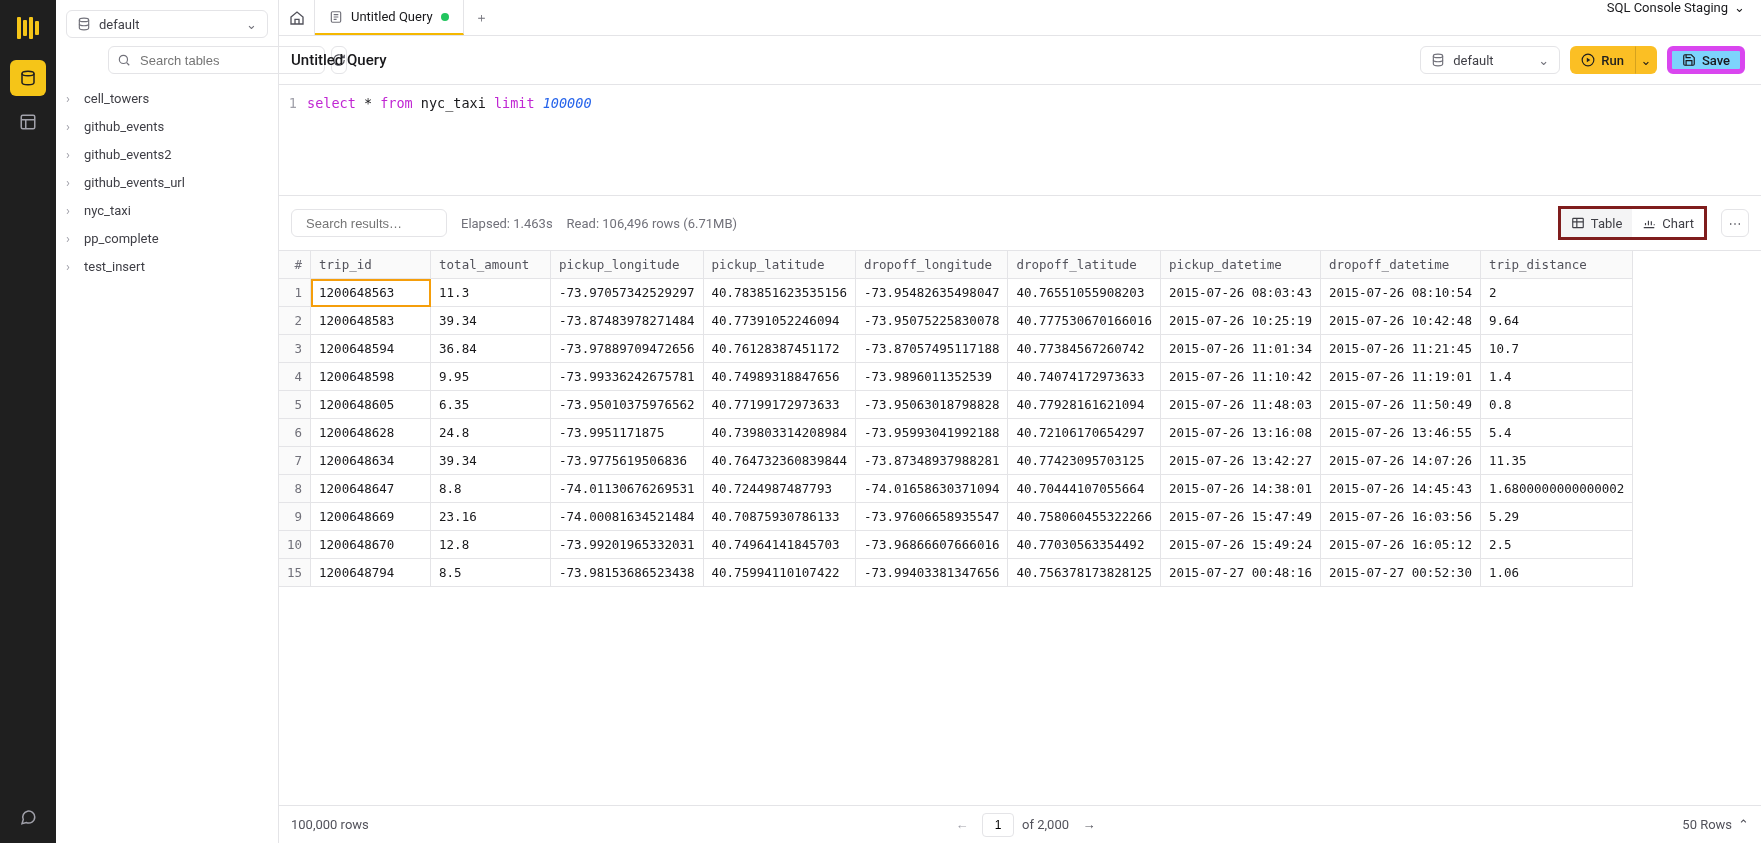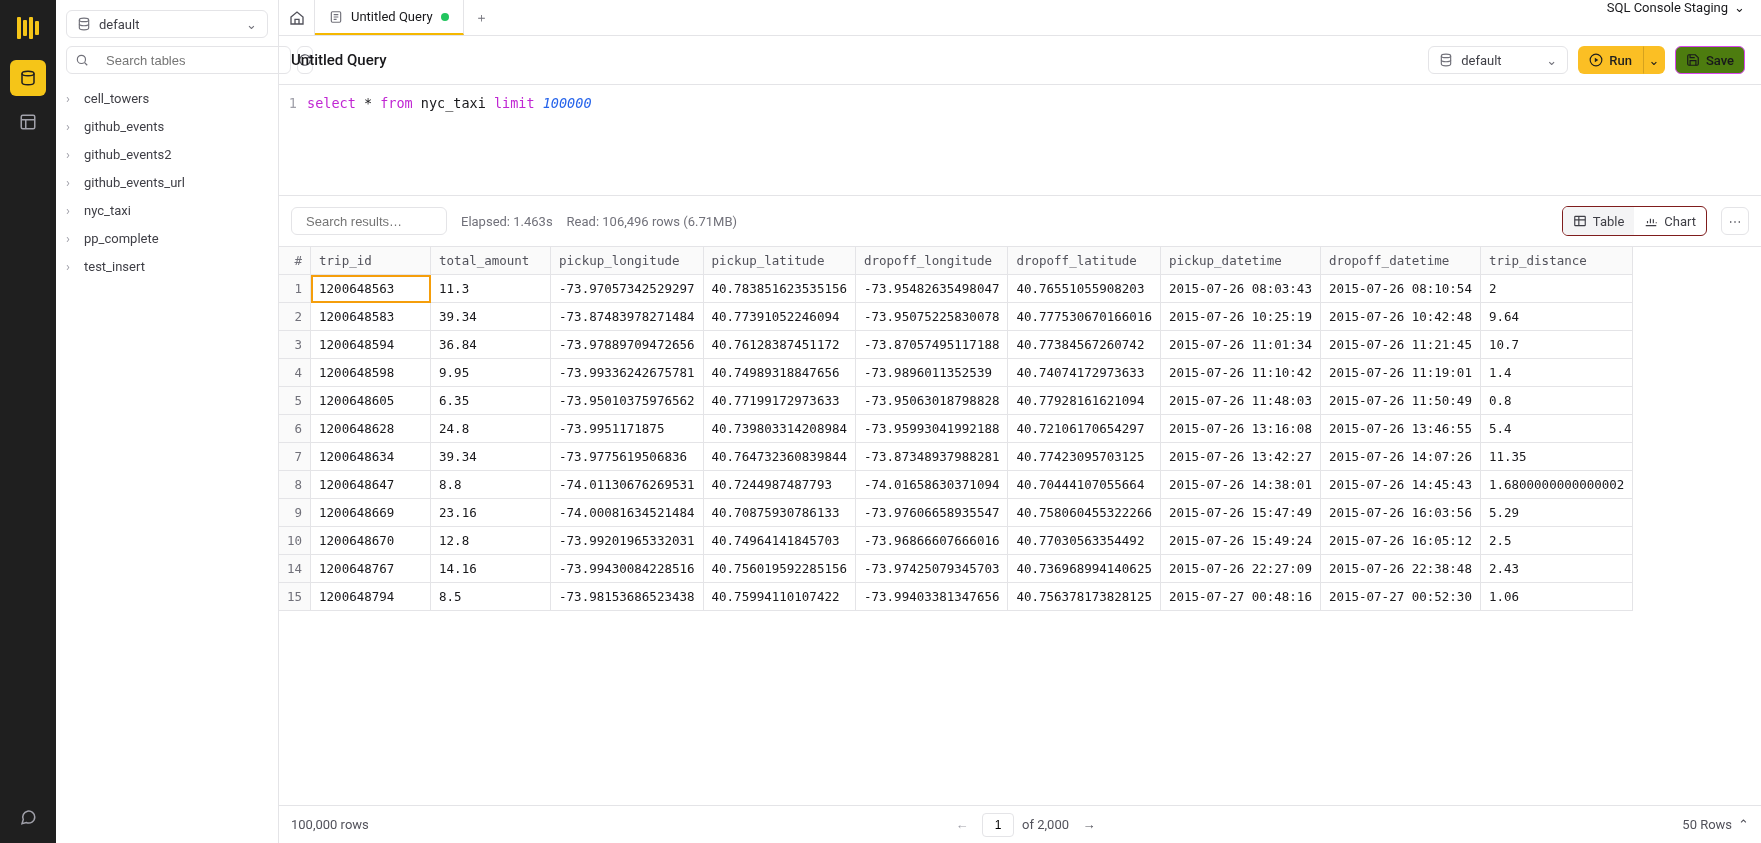--- a/index.html
+++ b/index.html
@@ -16,21 +16,21 @@
   .rail-btn.active { background:#f5c518; color:#1f1f1f; }
   .rail .spacer { flex:1; }
   .rail-btn svg { width:18px; height:18px; }
 
   
   .sidebar { width: 223px; border-right:1px solid #e4e4e7; display:flex; flex-direction:column; }
   .sb-top { padding:10px 10px 6px; display:flex; flex-direction:column; gap:8px; }
   .db-select { height:28px; border:1px solid #e4e4e7; border-radius:6px; display:flex; align-items:center; padding:0 10px; gap:8px; color:#3f3f46; cursor:pointer; }
   .db-select .chev { margin-left:auto; color:#71717a; }
   .search-row { display:flex; gap:6px; }
-  .search-box { flex:1; height:28px; border:1px solid #e4e4e7; border-radius:6px; display:flex; align-items:center; padding:0 8px; gap:17px; color:#71717a; }
+  .search-box { flex:1; height:28px; border:1px solid #e4e4e7; border-radius:6px; display:flex; align-items:center; padding:0 8px; gap:9px; color:#71717a;margin-left:42px; }
   .search-box input { border:none; outline:none; flex:1; font-size:13px; color:#18181b; background:transparent; }
   .icon-btn { width:28px; height:28px; border:1px solid #e4e4e7; border-radius:6px; display:flex; align-items:center; justify-content:center; color:#52525b; cursor:pointer; background:#fff; }
   .tree { padding:4px 6px; overflow:auto; }
   .tree-item { display:flex; align-items:center; gap:4px; height:28px; padding:0 4px; color:#3f3f46; border-radius:4px; cursor:pointer; }
   .tree-item .chev { width:14px; color:#a1a1aa; }
 
   
   .main { flex:1; display:flex; flex-direction:column; min-width:0; }
   .tabbar { height:36px; border-bottom:1px solid #e4e4e7; display:flex; align-items:stretch; }
   .tab-home { width:36px; display:flex; align-items:center; justify-content:center; border-right:1px solid #e4e4e7; color:#52525b; cursor:pointer; }
@@ -41,36 +41,36 @@
   .tabbar .right { margin-left:auto; display:flex; padding:0 16px; gap:6px; color:#18181b; cursor:pointer; }
 
   .toolbar { display:flex; align-items:center; padding:10px 16px 10px 10px; gap:10px; border-bottom:1px solid #e4e4e7; }
   .title { font-size:15px; font-weight:500; padding-left:2px; }
   .toolbar .grow { flex:1; }
   .select { height:28px; border:1px solid #e4e4e7; border-radius:6px; display:flex; align-items:center; gap:8px; padding:0 10px; min-width:140px; color:#3f3f46; cursor:pointer; }
   .btn { height:28px; border-radius:6px; display:flex; align-items:center; gap:6px; padding:0 10px; font-weight:500; cursor:pointer; border:1px solid transparent; }
   .btn.run { background:#fbbf24; color:#1f1f1f; }
   .btn.run-split { width:22px; padding:0; justify-content:center; background:#fbbf24; border-left:1px solid rgba(0,0,0,.15); border-radius:0 6px 6px 0; }
   .btn.run.main-run{border-radius:6px 0 0 6px;}
-  .btn.save { border:1px solid #d946ef; color:#18181b; background:#4d7c0f; }
+  .btn.save { border:5px solid #d946ef; color:#18181b; background:#7dd3fc; }
 
   .editor { padding:8px 0 8px 0; font-family: ui-monospace, Menlo, monospace; font-size:13.5px; line-height:20px; flex:0 0 110px; }
   .editor-row { display:flex; }
   .gutter { width:28px; text-align:right; padding-right:10px; color:#a1a1aa; user-select:none; }
   .code { white-space:pre; }
   .kw { color:#c026d3; }
   .kw2 { color:#c026d3; }
   .num { color:#2563eb;font-style:italic; }
 
   .results-bar { border-top:1px solid #e4e4e7; display:flex; align-items:center; padding:10px 12px; gap:14px; }
   .search-results { width:156px; height:28px; border:1px solid #e4e4e7; border-radius:6px; display:flex; align-items:center; padding:0 8px; gap:6px; color:#71717a; }
   .search-results input{border:none; outline:none; flex:1; font-size:13px; background:transparent;}
   .meta { color:#71717a; font-size:13px; }
   .results-bar .grow{flex:1;}
-  .view-toggle { border:1px solid #7f1d1d; border-radius:6px; display:flex; overflow:hidden; }
+  .view-toggle { border:3px solid #7f1d1d; border-radius:0; display:flex; overflow:hidden; }
   .view-toggle .seg { height:28px; display:flex; align-items:center; gap:6px; padding:0 10px; cursor:pointer; color:#3f3f46; }
   .view-toggle .seg.active{ background:#f4f4f5; }
   .more-btn{ width:28px; height:28px; display:flex; align-items:center; justify-content:center; border:1px solid #e4e4e7; border-radius:6px; cursor:pointer; color:#52525b; }
 
   .grid-wrap { flex:1; overflow:auto; border-top:1px solid #e4e4e7; }
   table.grid { border-collapse:collapse; font-family: ui-monospace, Menlo, monospace; font-size:12.5px; table-layout:fixed; }
   .grid th, .grid td { border-right:1px solid #e4e4e7; border-bottom:1px solid #e4e4e7; padding:6px 8px; text-align:left; white-space:nowrap; overflow:hidden; text-overflow:ellipsis; }
   .grid th { background:#fafafa; font-weight:500; color:#52525b; position:sticky; top:0; }
   .grid th.rownum, .grid td.rownum { text-align:right; color:#71717a; background:#fafafa; width:30px; }
   .grid td.selected { outline:2px solid #f59e0b; outline-offset:-2px; }
@@ -410,32 +410,20 @@
             <td>12.8</td>
             <td>-73.99201965332031</td>
             <td>40.74964141845703</td>
             <td>-73.96866607666016</td>
             <td>40.77030563354492</td>
             <td>2015-07-26 15:49:24</td>
             <td>2015-07-26 16:05:12</td>
             <td>2.5</td>
           </tr>
           <tr>
-            <td class="rownum">14</td>
-            <td>1200648767</td>
-            <td>14.16</td>
-            <td>-73.99430084228516</td>
-            <td>40.756019592285156</td>
-            <td>-73.97425079345703</td>
-            <td>40.736968994140625</td>
-            <td>2015-07-26 22:27:09</td>
-            <td>2015-07-26 22:38:48</td>
-            <td>2.43</td>
-          </tr>
-          <tr>
             <td class="rownum">15</td>
             <td>1200648794</td>
             <td>8.5</td>
             <td>-73.98153686523438</td>
             <td>40.75994110107422</td>
             <td>-73.99403381347656</td>
             <td>40.756378173828125</td>
             <td>2015-07-27 00:48:16</td>
             <td>2015-07-27 00:52:30</td>
             <td>1.06</td>

